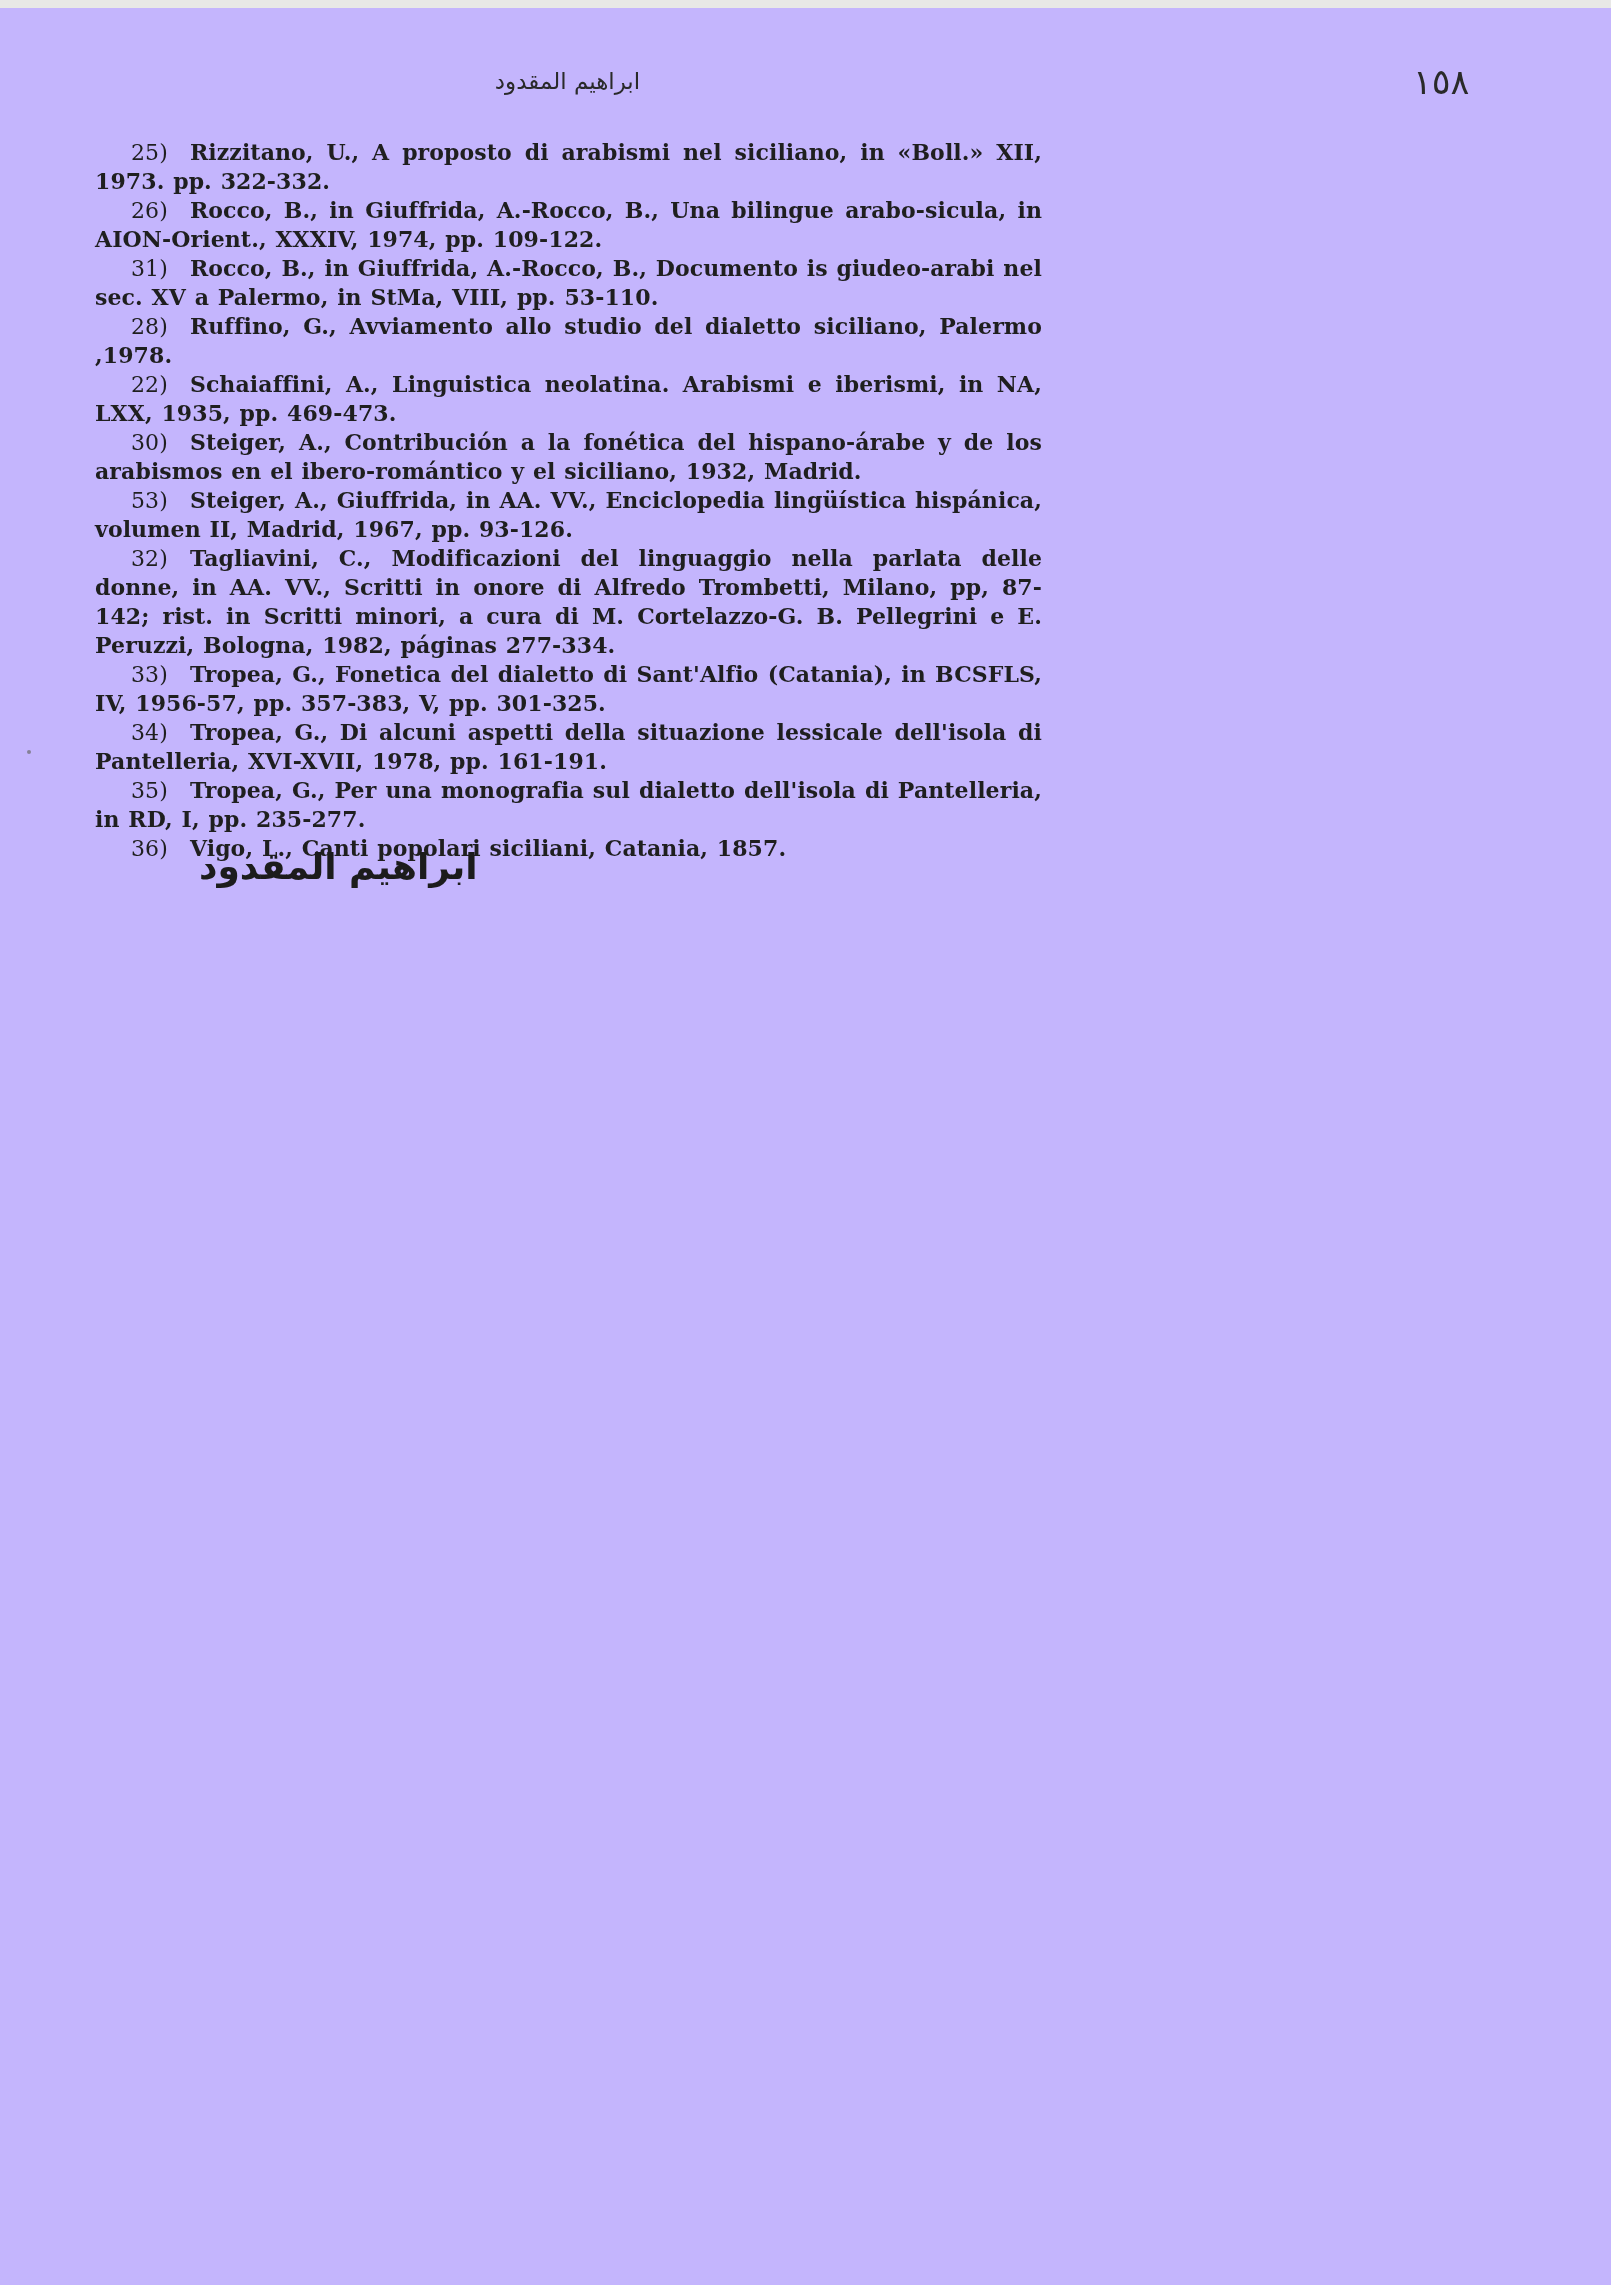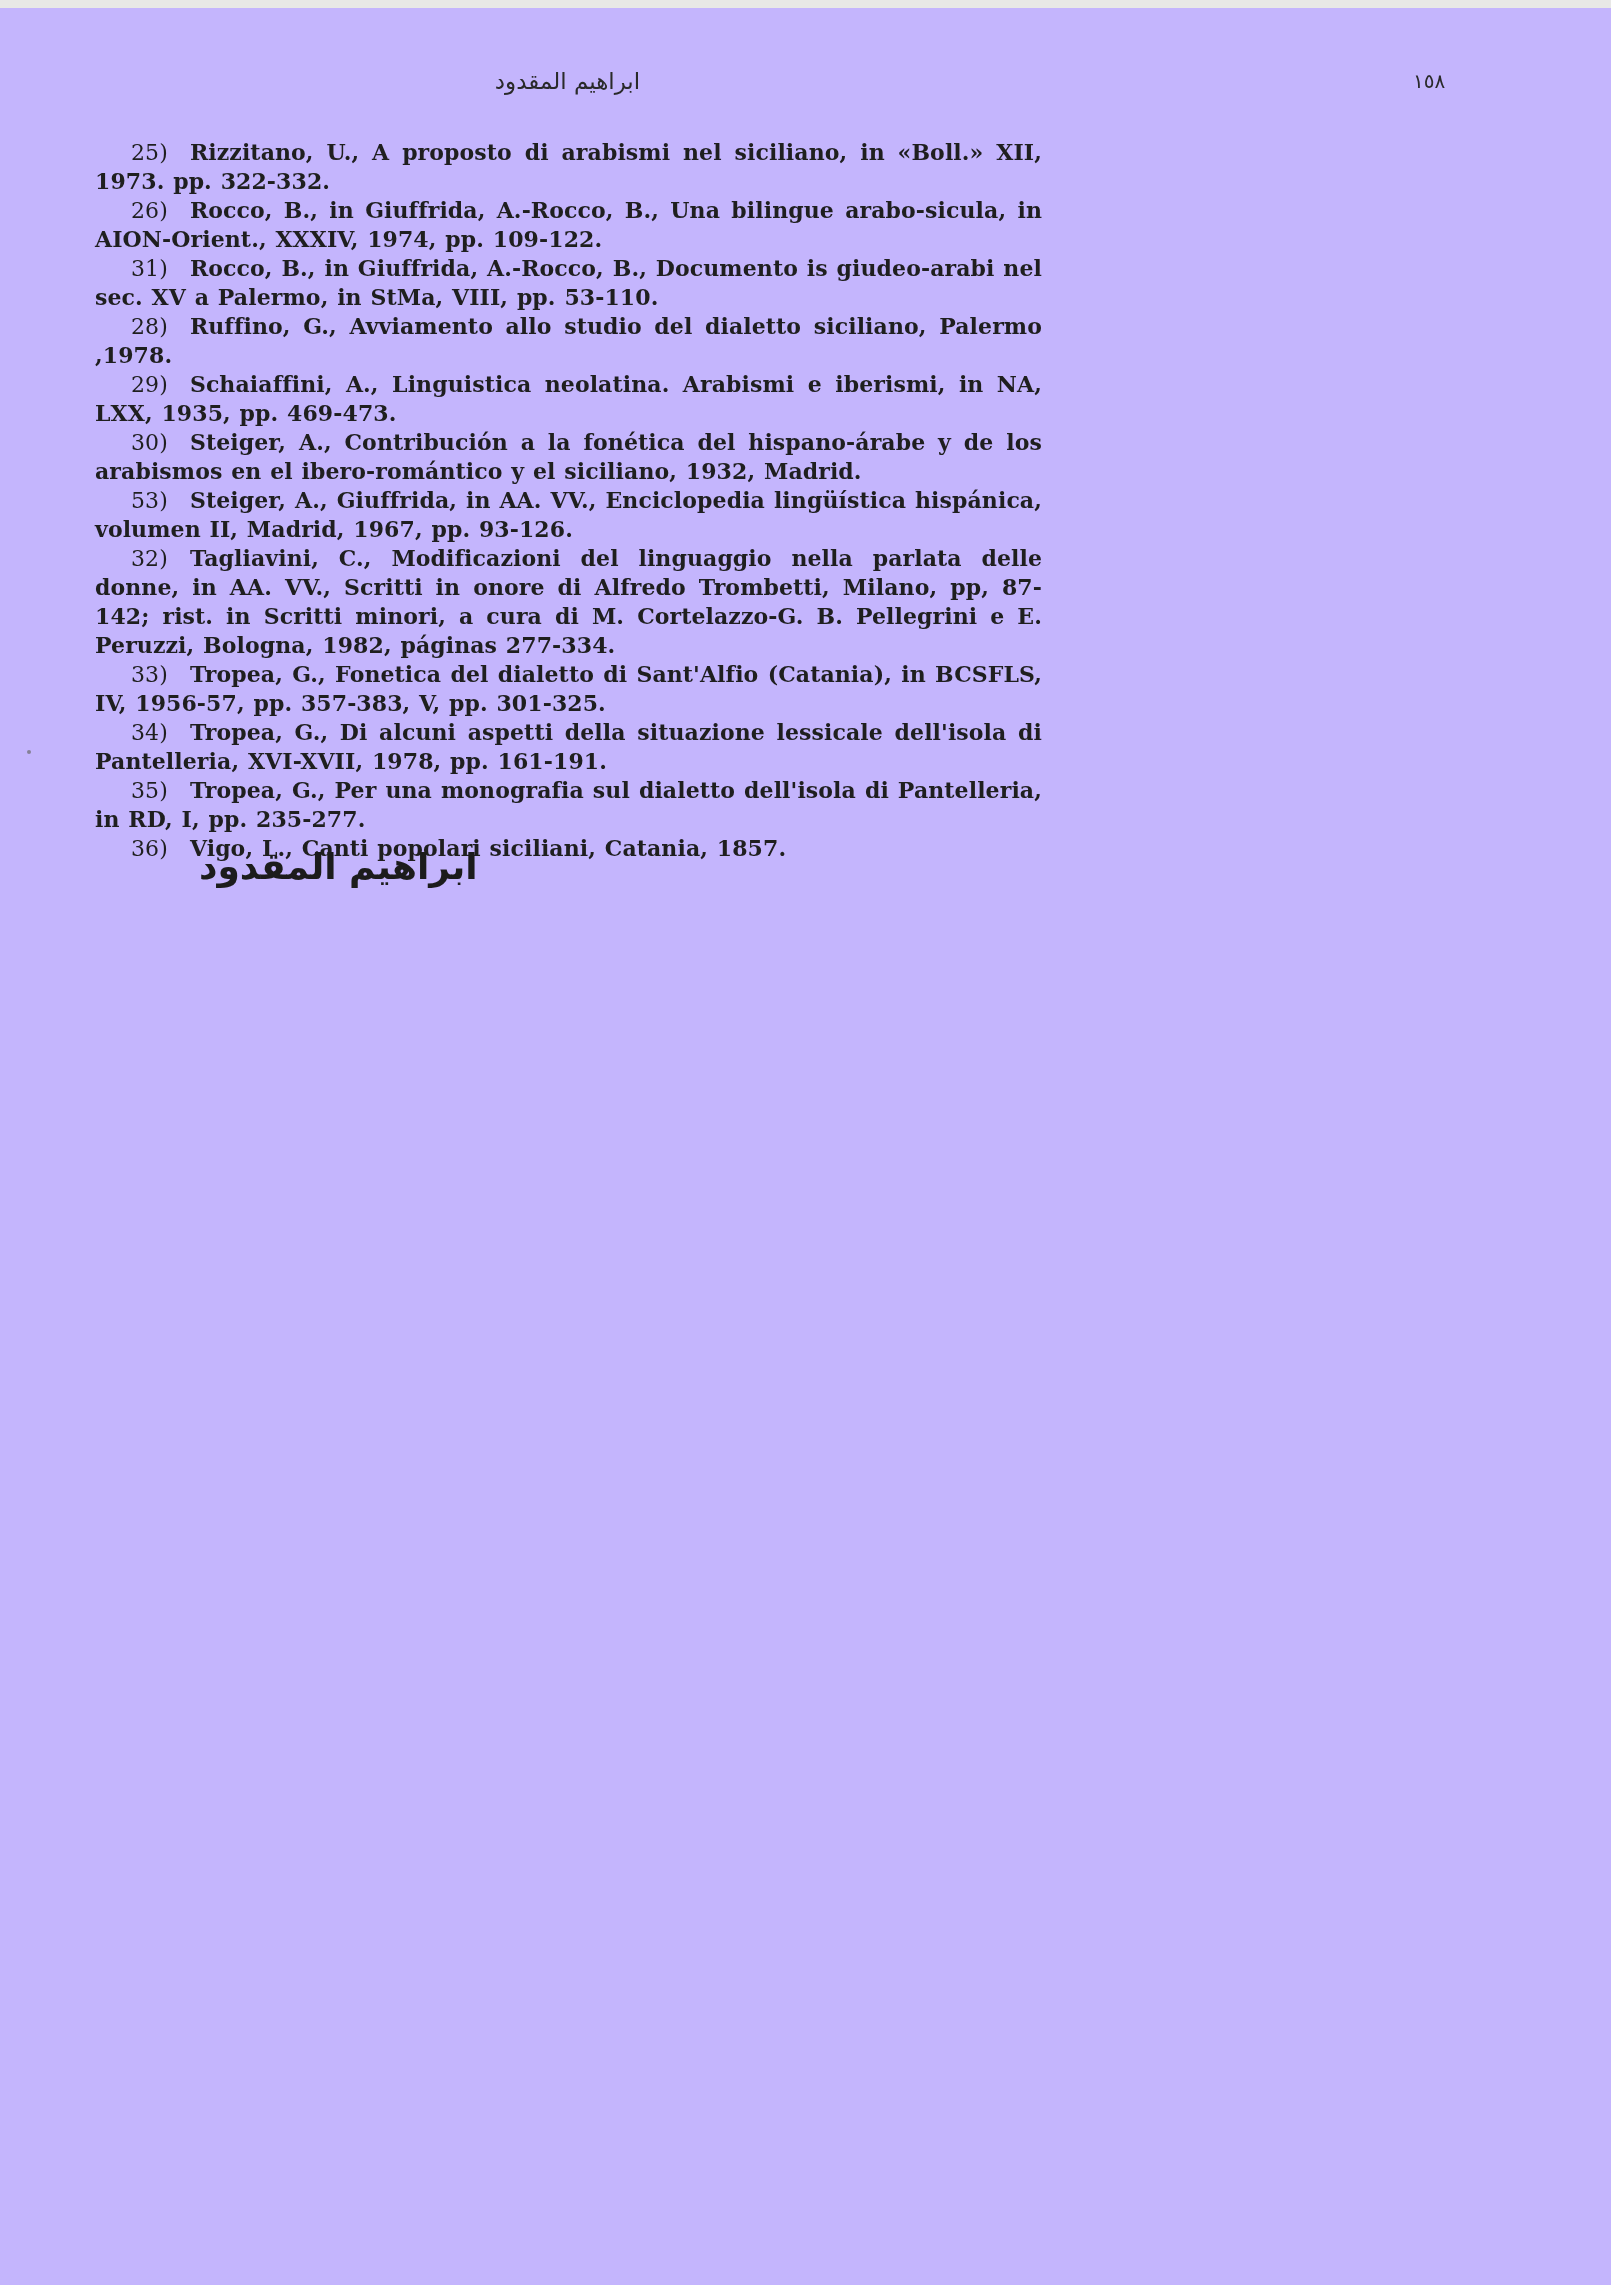--- a/index.html
+++ b/index.html
@@ -20,25 +20,25 @@
     left: 428px;
     width: 279px;
     text-align: center;
     direction: rtl;
     font-family: "DejaVu Sans", sans-serif;
     font-size: 23px;
     color: #2a2a2a;
   }
   .page-number {
     position: absolute;
-    top: 61px;
+    top: 54px;
     left: 1413px;
     direction: rtl;
     font-family: "DejaVu Sans", sans-serif;
-    font-size: 20px;
+    font-size: 35px;
     color: #2a2a2a;
   }
   .bib-list {
     position: absolute;
     top: 130px;
     left: 95px;
     width: 947px;
   }
   .bib-entry {
     margin: 0;
@@ -83,21 +83,21 @@
 
   <div class="header-arabic">ابراهيم المقدود</div>
 
   <div class="page-number">١٥٨</div>
 
   <div class="bib-list">
       <p class="bib-entry"><span class="bib-num">25)</span><span class="seg">Rizzitano, U., </span><span class="seg bold">A proposto di arabismi nel siciliano</span><span class="seg">, in «Boll.» XII, 1973. pp. 322-332.</span></p>
       <p class="bib-entry"><span class="bib-num">26)</span><span class="seg">Rocco, B., in Giuffrida, A.-Rocco, B., </span><span class="seg bold">Una bilingue arabo-sicula</span><span class="seg">, in AION-Orient., XXXIV, 1974, pp. 109-122.</span></p>
       <p class="bib-entry"><span class="bib-num">31)</span><span class="seg">Rocco, B., in Giuffrida, A.-Rocco, B., </span><span class="seg bold">Documento is giudeo-arabi nel sec. XV a Palermo</span><span class="seg">, in StMa, VIII, pp. 53-110.</span></p>
       <p class="bib-entry"><span class="bib-num">28)</span><span class="seg">Ruffino, G., </span><span class="seg bold">Avviamento allo studio del dialetto siciliano</span><span class="seg">, Palermo ,1978.</span></p>
-      <p class="bib-entry"><span class="bib-num">29)</span><span class="seg">Schaiaffini, A., </span><span class="seg bold">Linguistica neolatina. Arabismi e iberismi</span><span class="seg">, in NA, LXX, 1935, pp. 469-473.</span></p>
+      <p class="bib-entry"><span class="bib-num">22)</span><span class="seg">Schaiaffini, A., </span><span class="seg bold">Linguistica neolatina. Arabismi e iberismi</span><span class="seg">, in NA, LXX, 1935, pp. 469-473.</span></p>
       <p class="bib-entry"><span class="bib-num">30)</span><span class="seg">Steiger, A., </span><span class="seg bold">Contribución a la fonética del hispano-árabe y de los arabismos en el ibero-romántico y el siciliano</span><span class="seg">, 1932, Madrid.</span></p>
       <p class="bib-entry"><span class="bib-num">53)</span><span class="seg">Steiger, A., </span><span class="seg bold">Giuffrida</span><span class="seg">, in AA. VV., </span><span class="seg bold">Enciclopedia lingüística hispánica</span><span class="seg">, volumen II, Madrid, 1967, pp. 93-126.</span></p>
       <p class="bib-entry"><span class="bib-num">32)</span><span class="seg">Tagliavini, C., </span><span class="seg bold">Modificazioni del linguaggio nella parlata delle donne</span><span class="seg">, in AA. VV., </span><span class="seg bold">Scritti in onore di Alfredo Trombetti</span><span class="seg">, Milano, pp, 87-142; rist. in </span><span class="seg bold">Scritti minori</span><span class="seg">, a cura di M. Cortelazzo-G. B. Pellegrini e E. Peruzzi, Bologna, 1982, páginas 277-334.</span></p>
       <p class="bib-entry"><span class="bib-num">33)</span><span class="seg">Tropea, G., </span><span class="seg bold">Fonetica del dialetto di Sant'Alfio (Catania)</span><span class="seg">, in BCSFLS, IV, 1956-57, pp. 357-383, V, pp. 301-325.</span></p>
       <p class="bib-entry"><span class="bib-num">34)</span><span class="seg">Tropea, G., </span><span class="seg bold">Di alcuni aspetti della situazione lessicale dell'isola di Pantelleria</span><span class="seg">, XVI-XVII, 1978, pp. 161-191.</span></p>
       <p class="bib-entry"><span class="bib-num">35)</span><span class="seg">Tropea, G., </span><span class="seg bold">Per una monografia sul dialetto dell'isola di Pantelleria</span><span class="seg">, in RD, I, pp. 235-277.</span></p>
       <p class="bib-entry"><span class="bib-num">36)</span><span class="seg">Vigo, L., </span><span class="seg bold">Canti popolari siciliani</span><span class="seg">, Catania, 1857.</span></p>
     </div>
 
   <div class="signature">ابراهيم المقدود</div>

